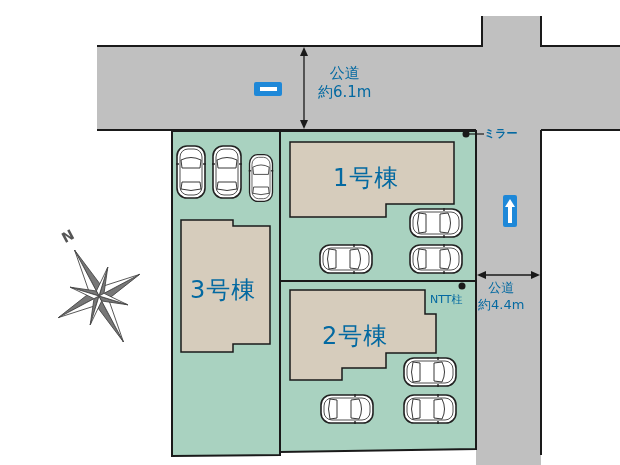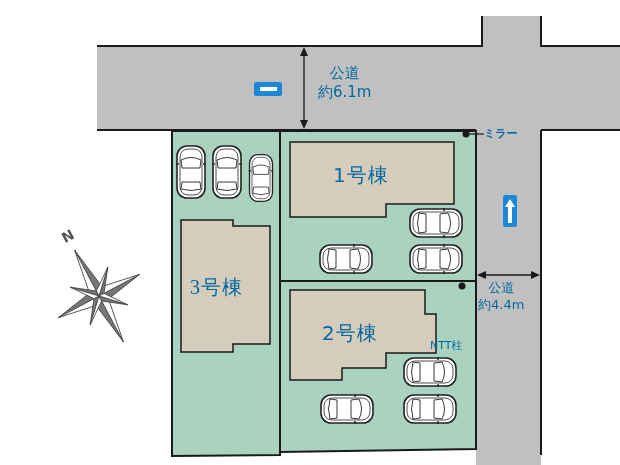--- a/index.html
+++ b/index.html
@@ -1,20 +1,20 @@
 <!DOCTYPE html>
 <html><head>
   <meta charset="utf-8">
   <style>
     html, body { margin:0; padding:0; background:#ffffff; }
     body { width:620px; height:465px; position:relative; overflow:hidden; font-family:"DejaVu Sans", "Liberation Sans", sans-serif; }
     svg { position:absolute; left:0; top:0; }
     .lbl { position:absolute; color:#0369a1; white-space:nowrap; }
     .road-label { font-size:15px; line-height:19px; text-align:center; }
-    .bldg-label { font-size:20px; font-weight:normal; letter-spacing:1px; }
+    .bldg-label { font-size:24px; font-weight:normal; letter-spacing:1px; }
     .small-label { font-size:11px; }
   </style>
 </head>
 <body>
 
 <svg width="620" height="465" viewBox="0 0 620 465">
   <defs>
     <g id="car-v">
       <rect x="-14" y="-26" width="28" height="52" rx="10" fill="#fff" stroke="#222" stroke-width="1.6"></rect>
       <rect x="-11" y="-23" width="22" height="46" rx="8" fill="none" stroke="#222" stroke-width="0.8"></rect>
@@ -131,19 +131,19 @@
   <div>公道</div>
   <div>約6.1m</div>
 </div>
 
 <div class="lbl road-label" style="left:478px;top:279px;font-size:13px;line-height:17px;">
   <div>公道</div>
   <div>約4.4m</div>
 </div>
 
 <div class="lbl small-label" style="left:484px;top:126px;font-weight:bold;">ミラー</div>
-<div class="lbl small-label" style="left:430px;top:292px;margin-top:46px;">NTT柱</div>
+<div class="lbl small-label" style="left:430px;top:292px;">NTT柱</div>
 
 <div class="lbl bldg-label" style="left:333px;top:162px;">1号棟</div>
 <div class="lbl bldg-label" style="left:322px;top:320px;">2号棟</div>
-<div class="lbl bldg-label" style="left:190px;top:274px;font-family:Liberation Serif, serif;">3号棟</div>
+<div class="lbl bldg-label" style="left:190px;top:274px;">3号棟</div>
 
 <div class="lbl" style="left:62px;top:228px;font-size:14px;font-weight:bold;color:#555;transform:rotate(-28deg);">N</div>
 
 </body></html>

